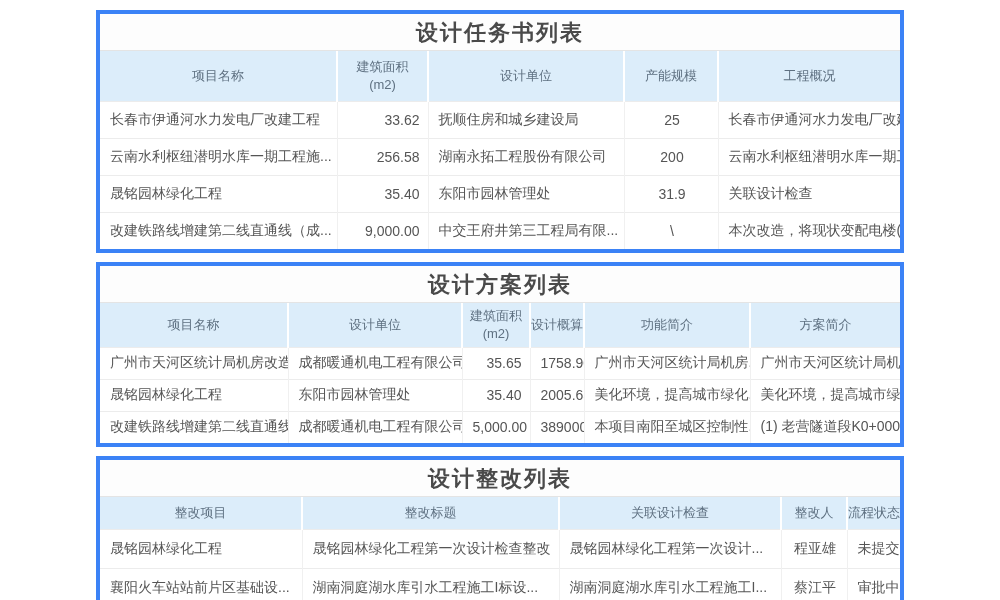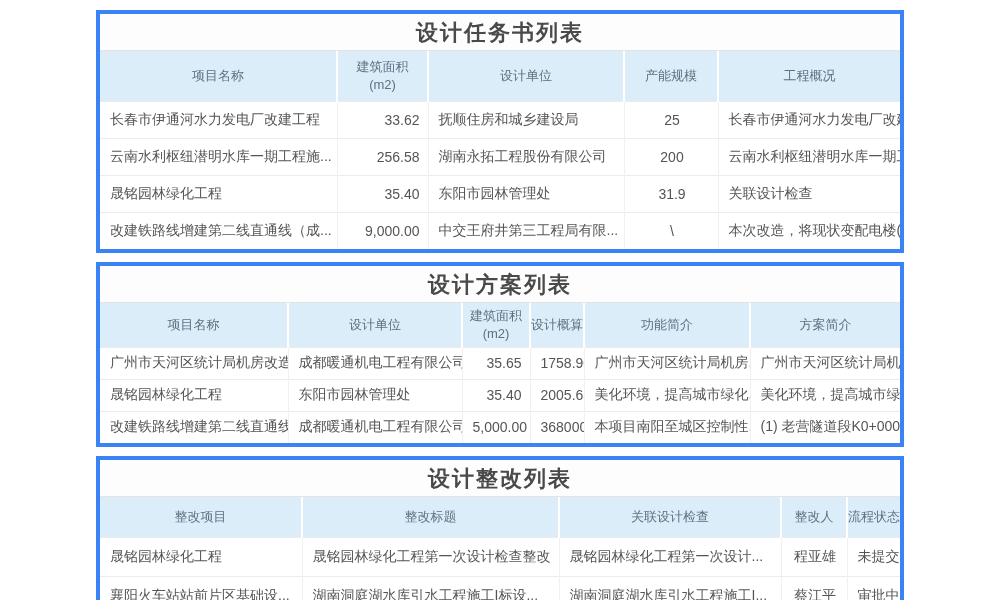--- a/index.html
+++ b/index.html
@@ -72,21 +72,21 @@
   
   .t1 th { height: 44px; }
   .t1 td { height: 32px; }
   .t1 .c0 { width: 188px; }
   .t1 .c1 { width: 174px; }
   .t1 .c2 { width: 68px; }
   .t1 .c3 { width: 54px; }
   .t1 .c4 { width: 166px; }
 
   
-  .t2 th { height: 40px; }
+  .t2 th { height: 32px; }
   .t2 td { height: 39px; }
   .t2 .c0 { width: 202px; }
   .t2 .c1 { width: 257px; }
   .t2 .c2 { width: 222px; }
   .t2 .c3 { width: 66px; }
 </style>
 </head>
 <body>
 
 <div class="page">
@@ -165,21 +165,21 @@
             <td class="c1 kind-text">东阳市园林管理处</td>
             <td class="c2 kind-num">35.40</td>
             <td class="c3 kind-num">2005.65</td>
             <td class="c4 kind-text">美化环境，提高城市绿化...</td>
             <td class="c5 kind-text">美化环境，提高城市绿化...</td>
           </tr>
           <tr>
             <td class="c0 kind-link">改建铁路线增建第二线直通线...</td>
             <td class="c1 kind-text">成都暖通机电工程有限公司</td>
             <td class="c2 kind-num">5,000.00</td>
-            <td class="c3 kind-num">368000</td>
+            <td class="c3 kind-num">389000</td>
             <td class="c4 kind-text">本项目南阳至城区控制性...</td>
             <td class="c5 kind-text">(1) 老营隧道段K0+000...</td>
           </tr>
         </tbody>
       </table>
   </section>
 
   <section class="panel">
     <div class="panel-title">设计整改列表</div>
     <table class="grid t2">

